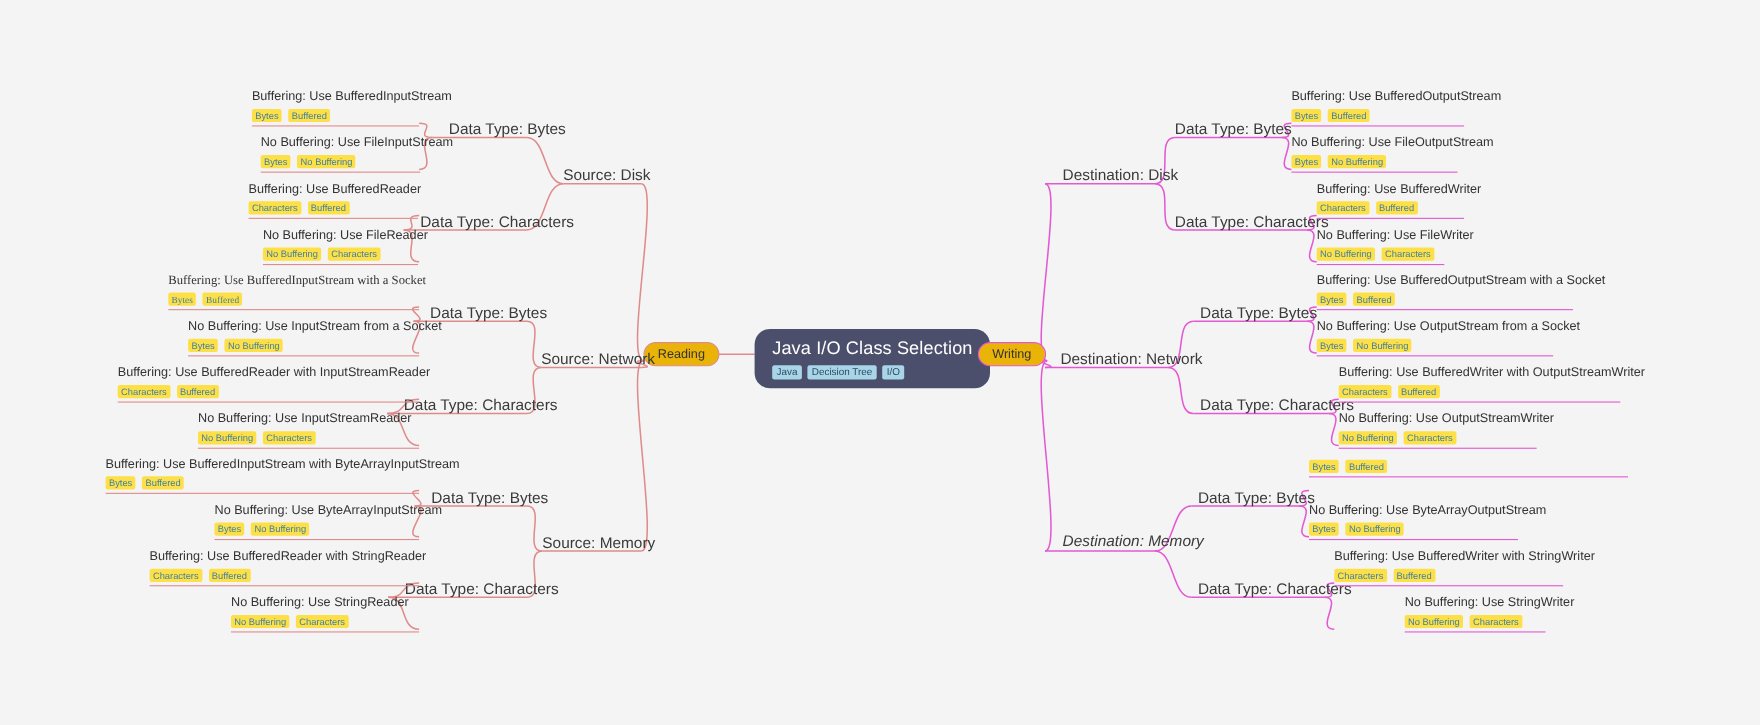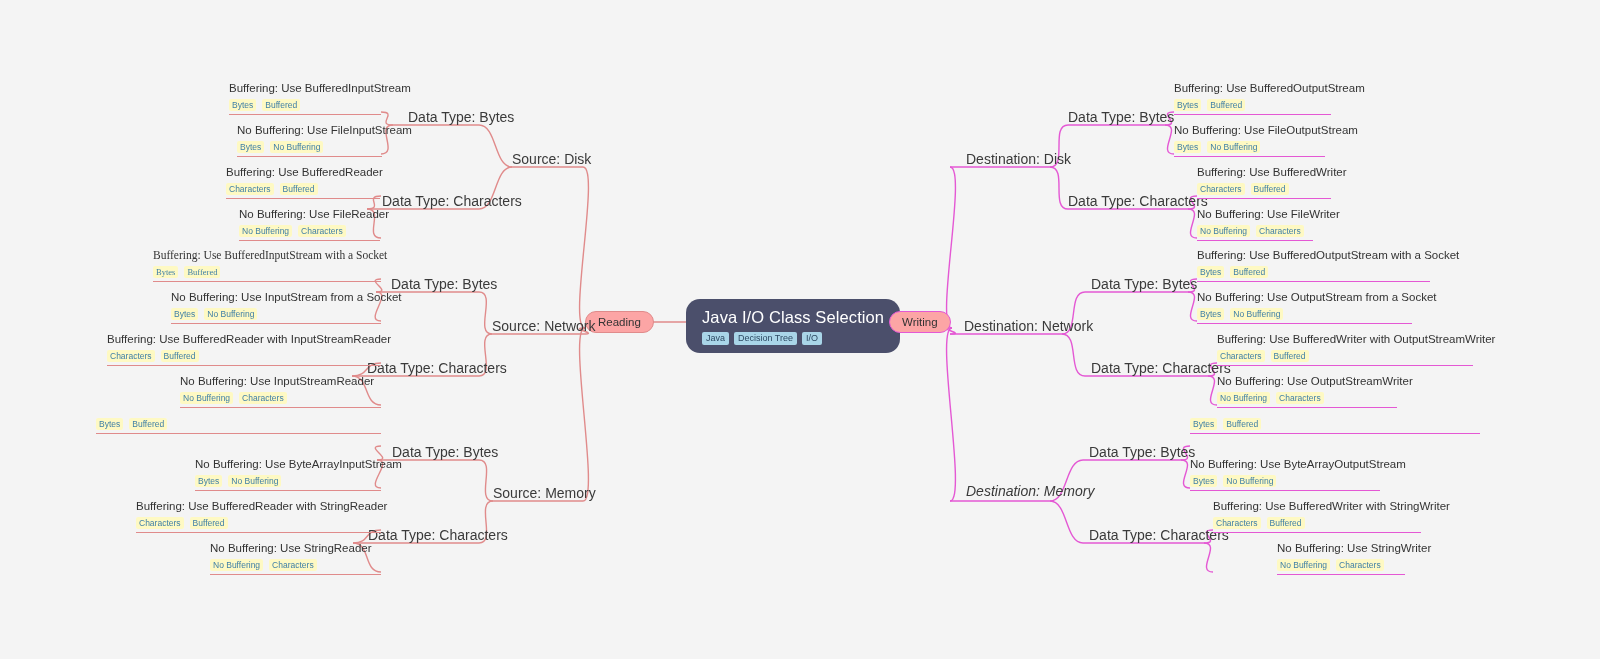--- a/index.html
+++ b/index.html
@@ -33,21 +33,21 @@
   .root-tags{display:flex;gap:5px;}
   .root-tags .tag{
     background:#a9d5e8;color:#2d4a63;
     font-size:9px;line-height:11px;
     padding:1px 4px;border-radius:2px;white-space:nowrap;
   }
 
   
   .pill{
     position:absolute;
-    background:#fca5a5;
+    background:#eab308;
     border-radius:11px;
     padding:4px 12px;
     font-size:11.5px;
     color:#333333;
     white-space:nowrap;
     box-sizing:border-box;
   }
   .pill.left{border:1.4px solid #e08b8b;}
   .pill.right{border:1.4px solid #e458d4;}
 
@@ -70,21 +70,21 @@
   .leaf .leaf-title{
     font-size:11.5px;
     color:#333333;
     line-height:15px;
     white-space:nowrap;
   }
   .leaf .leaf-tags{
     display:flex;gap:6px;margin-top:3px;
   }
   .leaf .leaf-tags .tag{
-    background:#fef9c3;
+    background:#fde047;
     color:#3f7fa6;
     font-size:8.5px;
     line-height:10px;
     padding:1px 3px;
     border-radius:2px;
     white-space:nowrap;
   }
   .leaf .underline{
     height:0;
     border-bottom:1.4px solid #e08b8b;
@@ -247,20 +247,21 @@
       </div>
       <div class="leaf l" style="width: 201px; left: 180px; top: 374px;">
         <div class="leaf-title">No Buffering: Use InputStreamReader</div>
         <div class="leaf-tags">
           <span class="tag">No Buffering</span>
           <span class="tag">Characters</span>
         </div>
         <div class="underline"></div>
       </div>
       <div class="leaf l" style="width: 285px; left: 96px; top: 415px;">
+        <div class="leaf-title">Buffering: Use BufferedInputStream with ByteArrayInputStream</div>
         <div class="leaf-tags">
           <span class="tag">Bytes</span>
           <span class="tag">Buffered</span>
         </div>
         <div class="underline"></div>
       </div>
       <div class="leaf l" style="width: 186px; left: 195px; top: 457px;">
         <div class="leaf-title">No Buffering: Use ByteArrayInputStream</div>
         <div class="leaf-tags">
           <span class="tag">Bytes</span>

